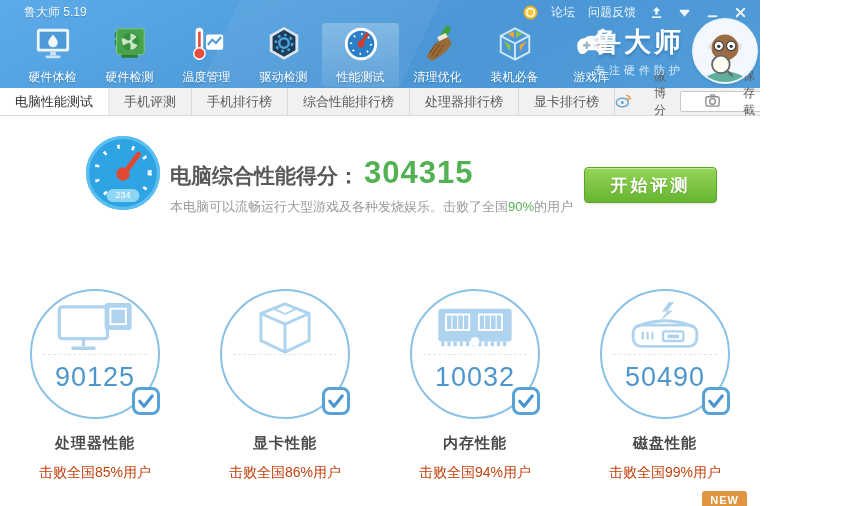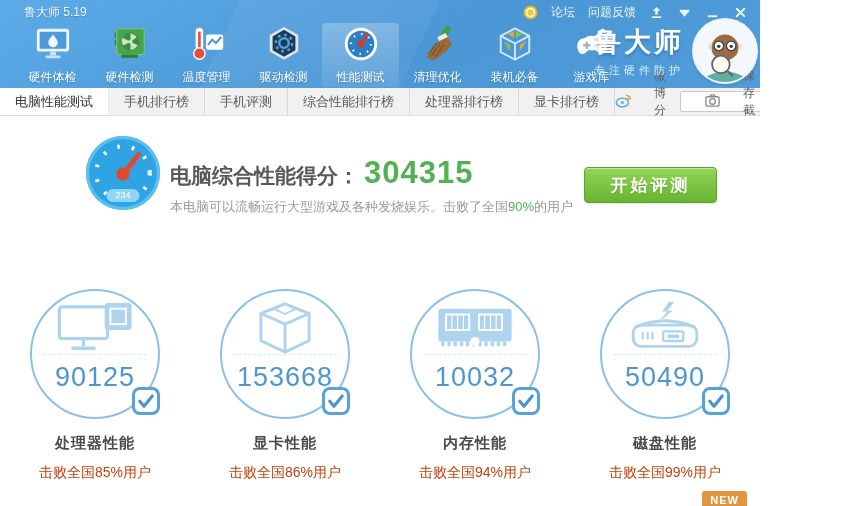--- a/index.html
+++ b/index.html
@@ -253,22 +253,22 @@
             <circle cx="36" cy="25.5" r="1.6" fill="#333"></circle>
             <circle cx="26" cy="43" r="8.5" fill="#fffef2" stroke="#666" stroke-width="1.8"></circle>
             <path d="M32.5 49.5 l5 5" stroke="#666" stroke-width="2.2"></path>
           </svg>
       </div>
     </div>
   </div>
 
   <div class="tabbar">
     <div class="tab active">电脑性能测试</div>
+    <div class="tab">手机评测</div>
     <div class="tab">手机排行榜</div>
-    <div class="tab">手机评测</div>
     <div class="tab">综合性能排行榜</div>
     <div class="tab">处理器排行榜</div>
     <div class="tab">显卡排行榜</div>
     <div class="tab-actions">
       <div class="tab-action">
         <span>
           <svg viewBox="0 0 18 18">
               <ellipse cx="7.8" cy="11.2" rx="6.4" ry="4.6" fill="none" stroke="#6aa8d8" stroke-width="1.6"></ellipse>
               <circle cx="7.8" cy="11.2" r="1.6" fill="#6aa8d8"></circle>
               <path d="M11.8 3.6 q4.2 .2 4.6 4.4" fill="none" stroke="#e0953c" stroke-width="1.5"></path>
@@ -344,21 +344,20 @@
       <div class="gauge-card">
         <div class="gcircle">
           <span class="gicon">
             <svg viewBox="0 0 92 56">
                 <path d="M46 3 L71 13 V41 L46 53 L21 41 V13 Z" fill="none" stroke="#aed3ee" stroke-width="3"></path>
                 <path d="M21 13 L46 24 L71 13 M46 24 V53" fill="none" stroke="#aed3ee" stroke-width="3"></path>
                 <path d="M34 8 L46 13.5 L58 8" fill="none" stroke="#aed3ee" stroke-width="2"></path>
               </svg>
           </span>
           <div class="gdivider"></div>
-          <div class="gscore">153668</div>
           <span class="gcheck">
             <svg viewBox="0 0 24 24">
                 <rect x="2" y="2" width="20" height="20" rx="5" fill="#fff" stroke="#57a3d6" stroke-width="2.4"></rect>
                 <path d="M7 12.2 l3.4 4 L17 8" fill="none" stroke="#4a94d0" stroke-width="2.5" stroke-linecap="round" stroke-linejoin="round"></path>
               </svg>
           </span>
         </div>
         <div class="glabel">显卡性能</div>
         <div class="gbeat">击败全国86%用户</div>
       </div>

